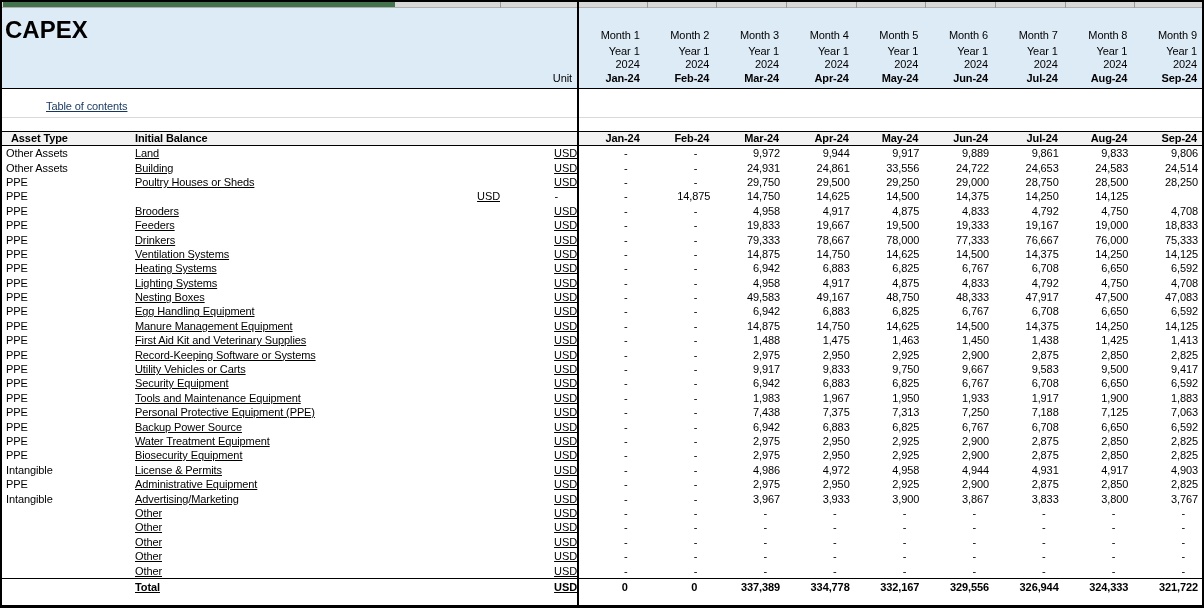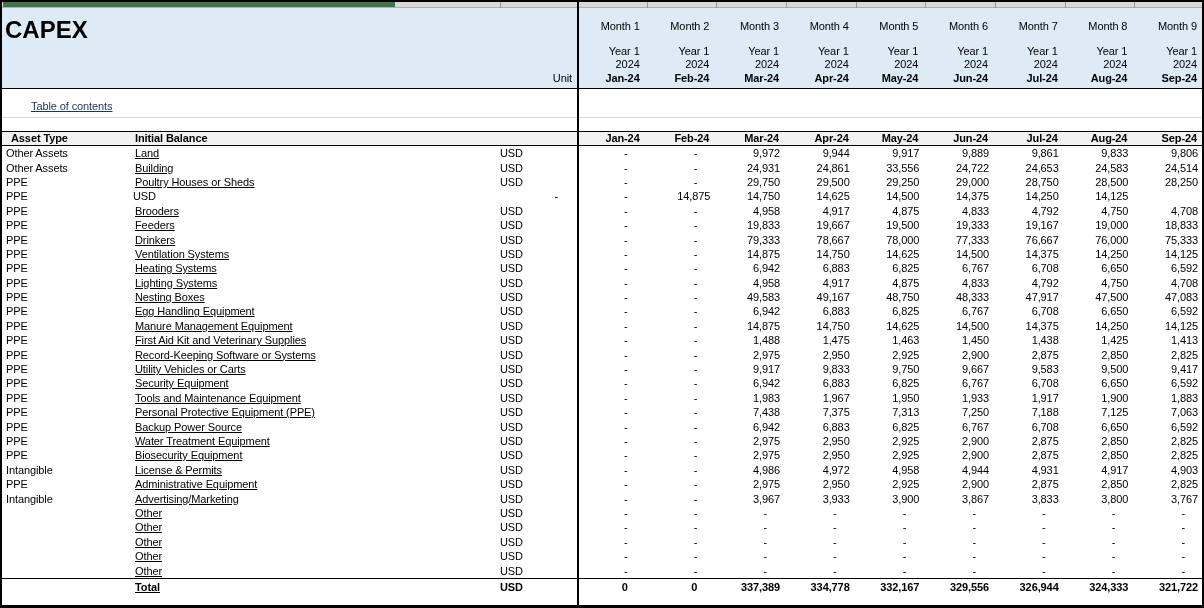--- a/index.html
+++ b/index.html
@@ -10,34 +10,34 @@
   }
   .outer-border{position:absolute;inset:0;border:2px solid #000;border-bottom-width:3px;pointer-events:none;z-index:60;}
   .top-strip{position:absolute;left:0;top:0;width:100%;height:8px;background:#d8d8d8;border-bottom:1px solid #b0b0b0;box-sizing:border-box;z-index:5;}
   .green-bar{position:absolute;left:3px;top:2px;width:392px;height:5px;background:#41744d;}
   .tick{position:absolute;top:0;width:1px;height:8px;background:#9a9a9a;}
   .banner{position:absolute;left:0;top:8px;width:100%;height:80px;background:#ddebf7;border-bottom:1px solid #000;box-sizing:content-box;}
   .title{position:absolute;left:5px;top:8px;font-size:24px;font-weight:bold;letter-spacing:0;}
   .unit-label{position:absolute;bottom:4px;right:632px;}
   .banner-months{position:absolute;left:577px;top:0;width:627px;height:100%;display:flex;}
   .banner-month-cell{flex:1;display:flex;flex-direction:column;justify-content:flex-end;align-items:flex-end;padding:0 7px 3px 0;line-height:13.5px;box-sizing:border-box;}
-  .banner-month-cell .m-line{margin-bottom:11px;}
+  .banner-month-cell .m-line{margin-bottom:2px;}
   .banner-month-cell .bold{font-weight:bold;}
-  .toc{position:absolute;left:3px;top:100px;color:#17375e;text-decoration:underline;cursor:pointer;padding-left:28px;}
+  .toc{position:absolute;left:18px;top:100px;color:#17375e;text-decoration:underline;cursor:pointer;padding-left:28px;}
   .hairline{position:absolute;left:0;top:117px;width:100%;height:1px;background:#d9d9d9;}
   .header-row{position:absolute;left:0;top:131px;width:100%;height:15px;background:#f2f2f2;border-top:1px solid #000;border-bottom:1px solid #000;box-sizing:border-box;font-weight:bold;z-index:4;}
   .h-asset{position:absolute;left:11px;top:0;}
   .h-name{position:absolute;left:135px;top:0;}
   .header-months{position:absolute;left:577px;top:0;width:627px;height:100%;display:flex;}
   .header-month-cell{flex:1;text-align:right;padding:0 7px 0 0;box-sizing:border-box;}
   .rows{position:absolute;left:0;top:146px;width:100%;}
   .row{display:grid;grid-template-columns:133px 367px 77px repeat(9,1fr);height:14.4px;align-items:center;}
   .cell-asset{padding-left:6px;overflow:hidden;white-space:nowrap;}
   .cell-name{padding-left:2px;overflow:hidden;white-space:nowrap;text-decoration:underline;}
-  .cell-unit{text-align:left;padding-right:8px;}
+  .cell-unit{text-align:right;padding-right:0;text-decoration:underline;}
   .cell-num{text-align:right;padding-right:6px;}
   .cell-num.dash{padding-right:19px;}
   .total-row{position:absolute;left:0;top:578px;width:100%;height:16px;border-top:1.5px solid #000;box-sizing:border-box;font-weight:bold;display:grid;grid-template-columns:133px 367px 77px repeat(9,1fr);align-items:center;z-index:4;}
   .vdivider{position:absolute;left:577px;top:0;width:1.5px;height:100%;background:#000;z-index:10;}
 </style>
 </head>
 <body>
 
 <div class="sheet">
   <div class="top-strip">

